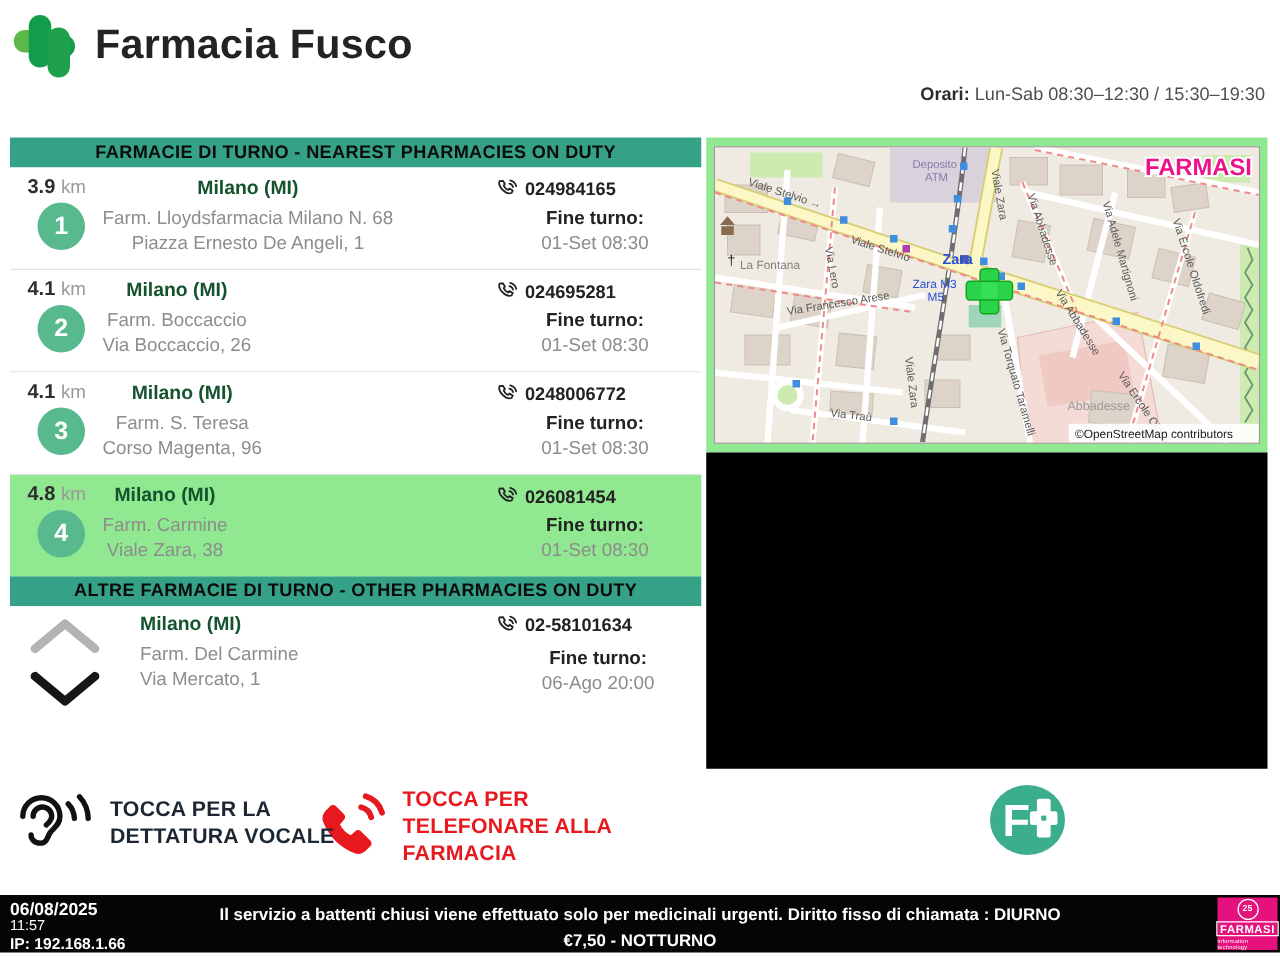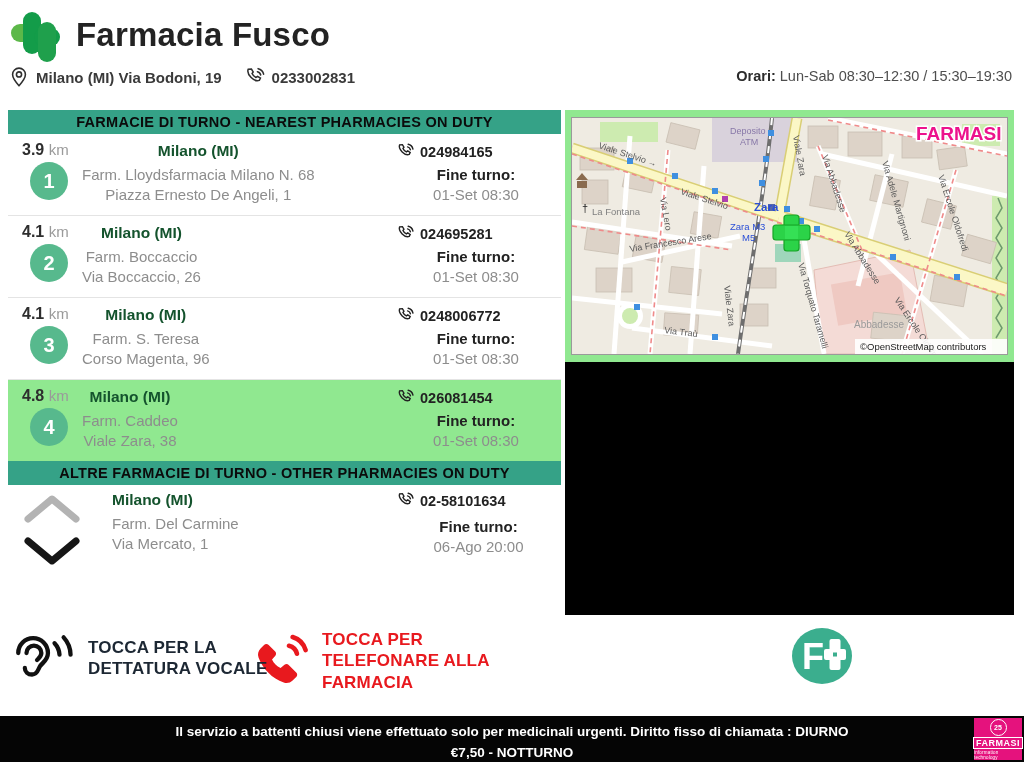--- a/index.html
+++ b/index.html
@@ -86,38 +86,20 @@
     <svg width="56" height="58" viewBox="0 0 56 58">
       <rect x="3" y="18" width="40" height="18" rx="9" fill="#5cb849"></rect>
       <rect x="15" y="6" width="18" height="42" rx="9" fill="#139c49"></rect>
       <rect x="26" y="22" width="26" height="18" rx="9" fill="#139c49"></rect>
       <rect x="30" y="16" width="18" height="40" rx="9" fill="#1fa04c"></rect>
     </svg>
     <h1>Farmacia Fusco</h1>
   </div>
 
   <div class="subheader">
-    <div class="addr">
-      <span class="ico">
-        <svg viewBox="0 0 24 24" fill="none" stroke="currentColor" stroke-width="1.7">
-          <path d="M12 21.5s-7-7.8-7-12.2a7 7 0 1 1 14 0c0 4.4-7 12.2-7 12.2z"></path>
-          <circle cx="12" cy="9.2" r="2.8"></circle>
-        </svg>
-      </span>
-      <span>Milano (MI) Via Bodoni, 19</span>
-      <span class="gap"></span>
-      <span class="ico">
-        <svg viewBox="0 0 24 24" fill="none" stroke="currentColor" stroke-width="1.7" stroke-linecap="round">
-          <path d="M4.6 3.6c-1 2.5.3 6 3.2 8.9 2.9 2.9 6.4 4.2 8.9 3.2l1.2-2.5-3.1-1.9-1.7 1.2c-1.6-.7-3.6-2.7-4.3-4.3l1.2-1.7-1.9-3.1z"></path>
-          <path d="M14.6 6.2a4.6 4.6 0 0 1 3.6 3.6"></path>
-          <path d="M15.4 2.9a8 8 0 0 1 6 6"></path>
-        </svg>
-      </span>
-      <span>0233002831</span>
-    </div>
     <div class="hours">
       <b>Orari:</b>
       <span>Lun-Sab 08:30–12:30 / 15:30–19:30</span>
     </div>
   </div>
 
   <div class="list-panel">
     <div class="banner">FARMACIE DI TURNO - NEAREST PHARMACIES ON DUTY</div>
 
     <div class="row">
@@ -190,21 +172,21 @@
         <div class="ftl">Fine turno:</div>
         <div class="ftv">01-Set 08:30</div>
       </div>
     </div>
 
     <div class="row hl">
       <div class="dist"><b>4.8</b> <span class="unit">km</span></div>
       <div class="rank">4</div>
       <div class="mid">
         <div class="city">Milano (MI)</div>
-        <div class="sub">Farm. Caddeo</div>
+        <div class="sub">Farm. Carmine</div>
         <div class="sub">Viale Zara, 38</div>
       </div>
       <div class="right">
         <div class="phoneline">
             <span class="ico">
               <svg viewBox="0 0 24 24" fill="none" stroke="currentColor" stroke-width="1.8" stroke-linecap="round">
                 <path d="M4.6 3.6c-1 2.5.3 6 3.2 8.9 2.9 2.9 6.4 4.2 8.9 3.2l1.2-2.5-3.1-1.9-1.7 1.2c-1.6-.7-3.6-2.7-4.3-4.3l1.2-1.7-1.9-3.1z"></path>
                 <path d="M14.6 6.2a4.6 4.6 0 0 1 3.6 3.6"></path>
                 <path d="M15.4 2.9a8 8 0 0 1 6 6"></path>
               </svg>
@@ -426,20 +408,25 @@
     <svg width="64" height="62" viewBox="0 0 64 62">
       <ellipse cx="32" cy="31" rx="30" ry="28" fill="#3bae8e"></ellipse>
       <text x="12" y="44" font-family="Liberation Sans, sans-serif" font-size="36" font-weight="bold" fill="#ffffff">F</text>
       <rect x="34" y="24" width="22" height="11" rx="2" fill="#ffffff"></rect>
       <rect x="39.5" y="14" width="11" height="31" rx="2" fill="#ffffff"></rect>
       <rect x="43" y="27.5" width="4" height="4" fill="#3bae8e"></rect>
     </svg>
   </div>
 
   <div class="statusbar">
+    <div class="sb-left">
+      <div class="sb-date">06/08/2025</div>
+      <div class="sb-time">11:57</div>
+      <div class="sb-ip">IP: 192.168.1.66</div>
+    </div>
     <div class="sb-notice">
       <span>Il servizio a battenti chiusi viene effettuato solo per medicinali urgenti. Diritto fisso di chiamata : DIURNO €7,50 - NOTTURNO</span><br><span>€10,00 (Art.9 D.M. 22/09/2017)</span>
     </div>
     <div class="sb-logo">
       <div class="sb-badge">25</div>
       <div class="sb-name">FARMASI</div>
       <div class="sb-sub">information technology</div>
     </div>
   </div>
 

